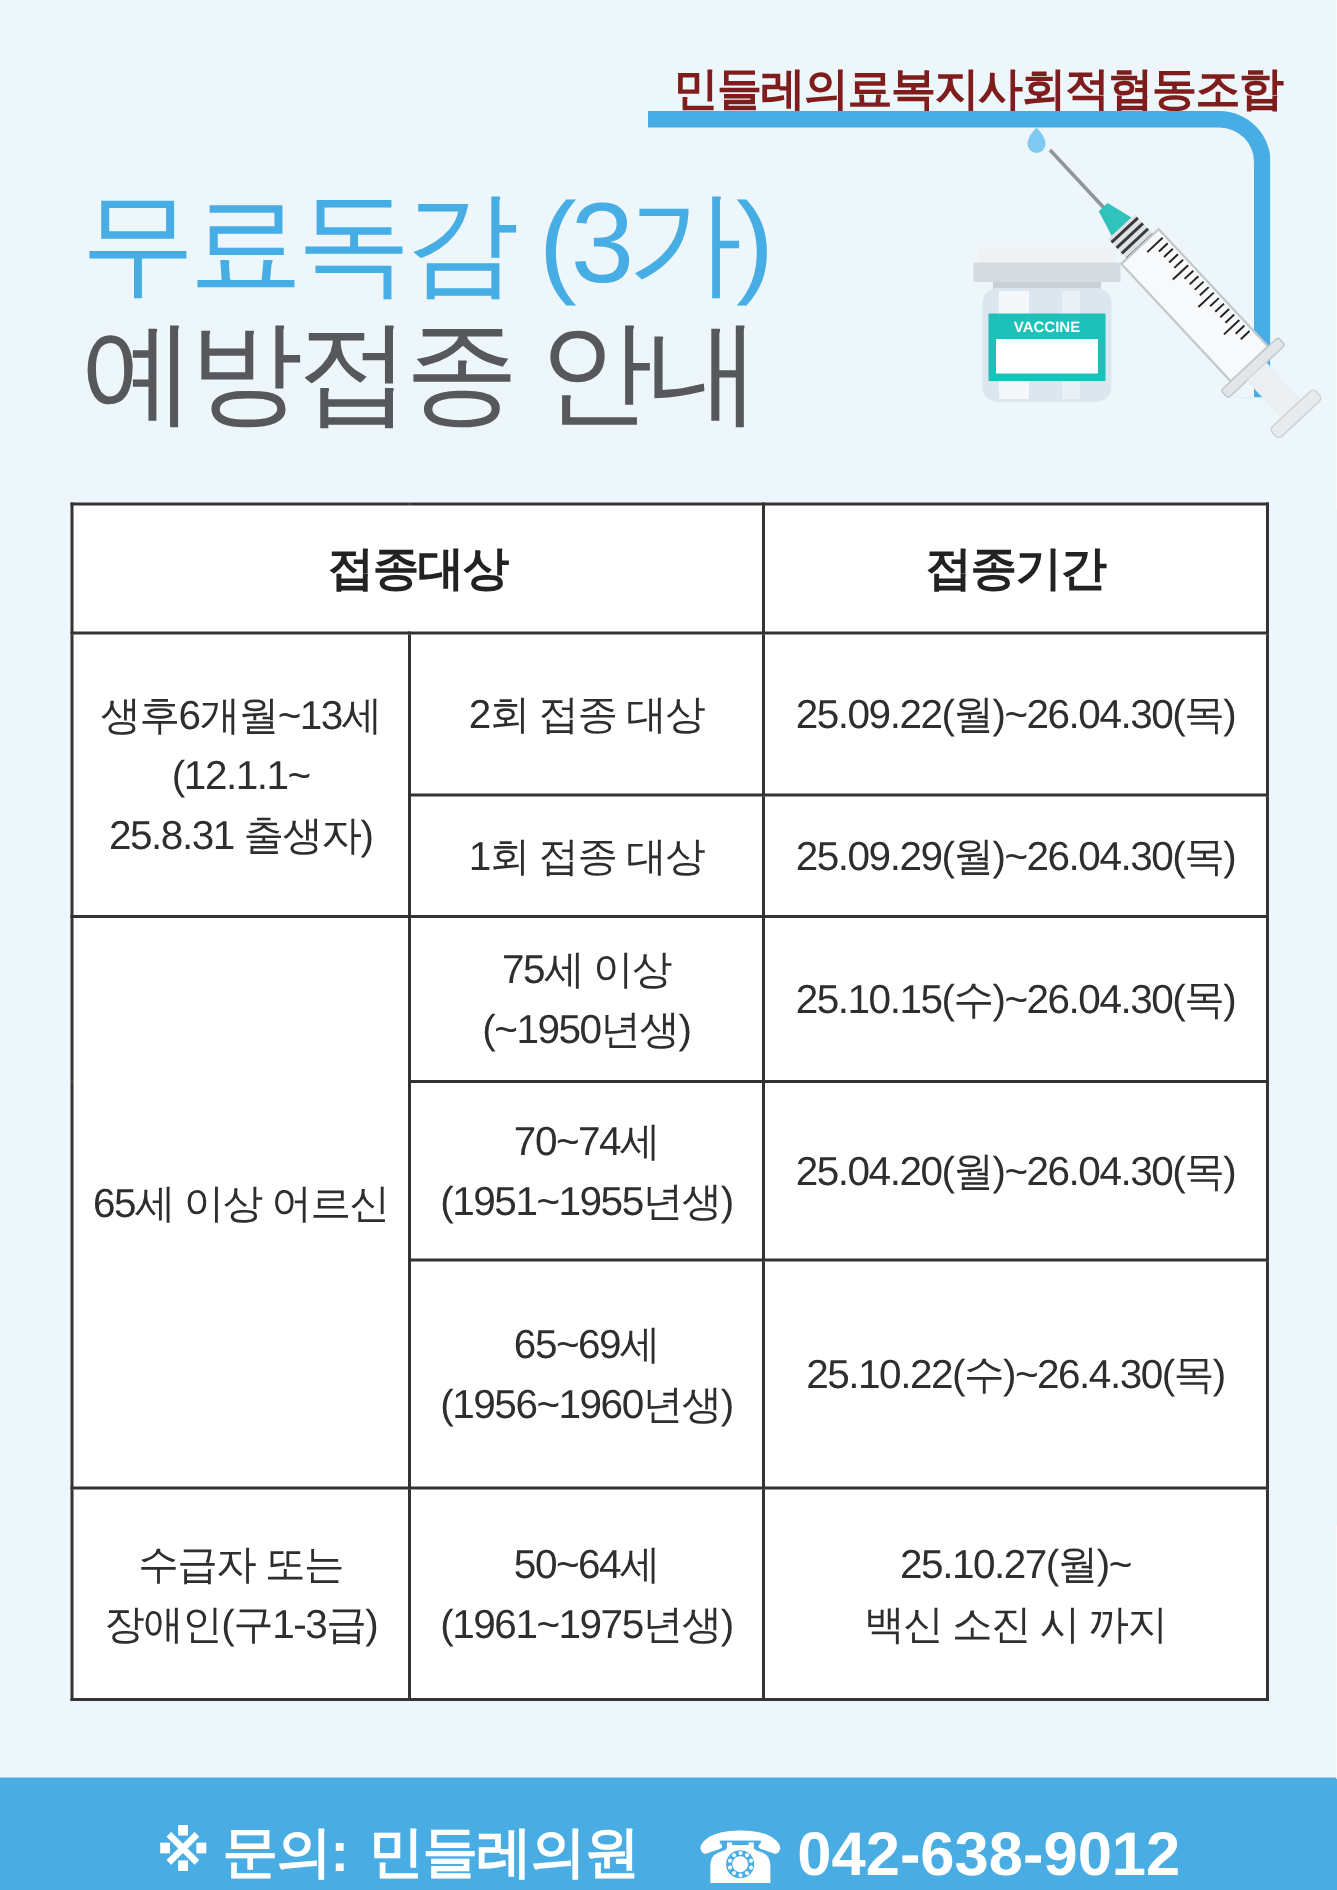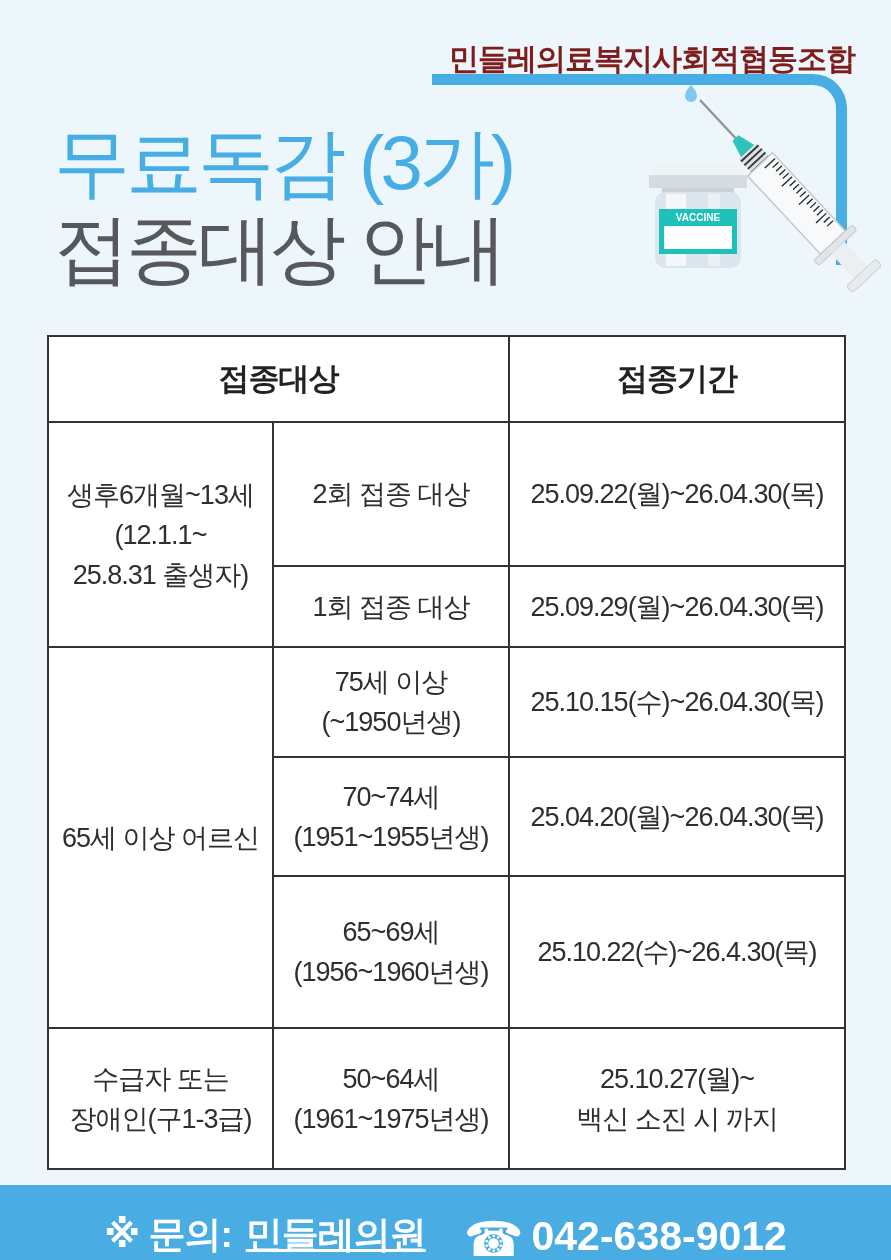--- a/index.html
+++ b/index.html
@@ -49,34 +49,34 @@
   table.vax th{font-size:31px;font-weight:bold;color:#222;letter-spacing:-1px;}
   table.vax td{font-size:27px;font-weight:400;letter-spacing:-1px;line-height:40px;}
   td.period{font-size:28px;letter-spacing:-1.5px;}
   .footer{
     position:absolute;left:0;top:1185px;width:891px;height:75px;
     background:var(--footer-bar);
     display:flex;align-items:flex-end;justify-content:center;
     color:#FFFFFF;font-weight:bold;
   }
   .footer .inquiry{font-size:37px;letter-spacing:-1px;}
-  .footer .clinic{font-size:37px;letter-spacing:-1px;margin-left:14px;text-decoration:underline;}
+  .footer .clinic{font-size:37px;letter-spacing:-1px;margin-left:14px;}
   .footer .phone-glyph{font-size:48px;line-height:40px;margin-left:38px;margin-right:8px;}
   .footer .phone-num{font-size:41px;letter-spacing:0px;}
 </style>
 </head>
 <body>
 
 <div class="org-name">민들레의료복지사회적협동조합</div>
 
 <div class="accent-line"></div>
 
 <div class="title">
   <span class="line1">무료독감 (3가)</span>
-  <span class="line2">접종대상 안내</span>
+  <span class="line2">예방접종 안내</span>
 </div>
 
 <svg class="illustration" viewBox="0 0 300 220" overflow="visible">
 
   <g>
     <rect x="64" y="87" width="92" height="11" fill="#EFF2F5"></rect>
     <rect x="61" y="97" width="98" height="13" fill="#D6DBE1"></rect>
     <rect x="74" y="110" width="72" height="8" fill="#C8D0D8"></rect>
     <rect x="67" y="114" width="86" height="76" rx="10" fill="#DCE6EE"></rect>
     <rect x="78" y="116" width="20" height="72" fill="#F4F8FB"></rect>
@@ -127,21 +127,21 @@
   <colgroup>
     <col style="width:225px">
       <col style="width:236px">
       <col style="width:336px">
   </colgroup>
   <tbody>
       <tr style="height:86px">
     <th colspan="2">접종대상</th>
     <th>접종기간</th>
   </tr>
-  <tr style="height:144px">
+  <tr style="height:108px">
     <td rowspan="2">생후6개월~13세
 (12.1.1~
 25.8.31 출생자)</td>
     <td>2회 접종 대상</td>
     <td class="period">25.09.22(월)~26.04.30(목)</td>
   </tr>
   <tr style="height:81px">
     <td>1회 접종 대상</td>
     <td class="period">25.09.29(월)~26.04.30(목)</td>
   </tr>

